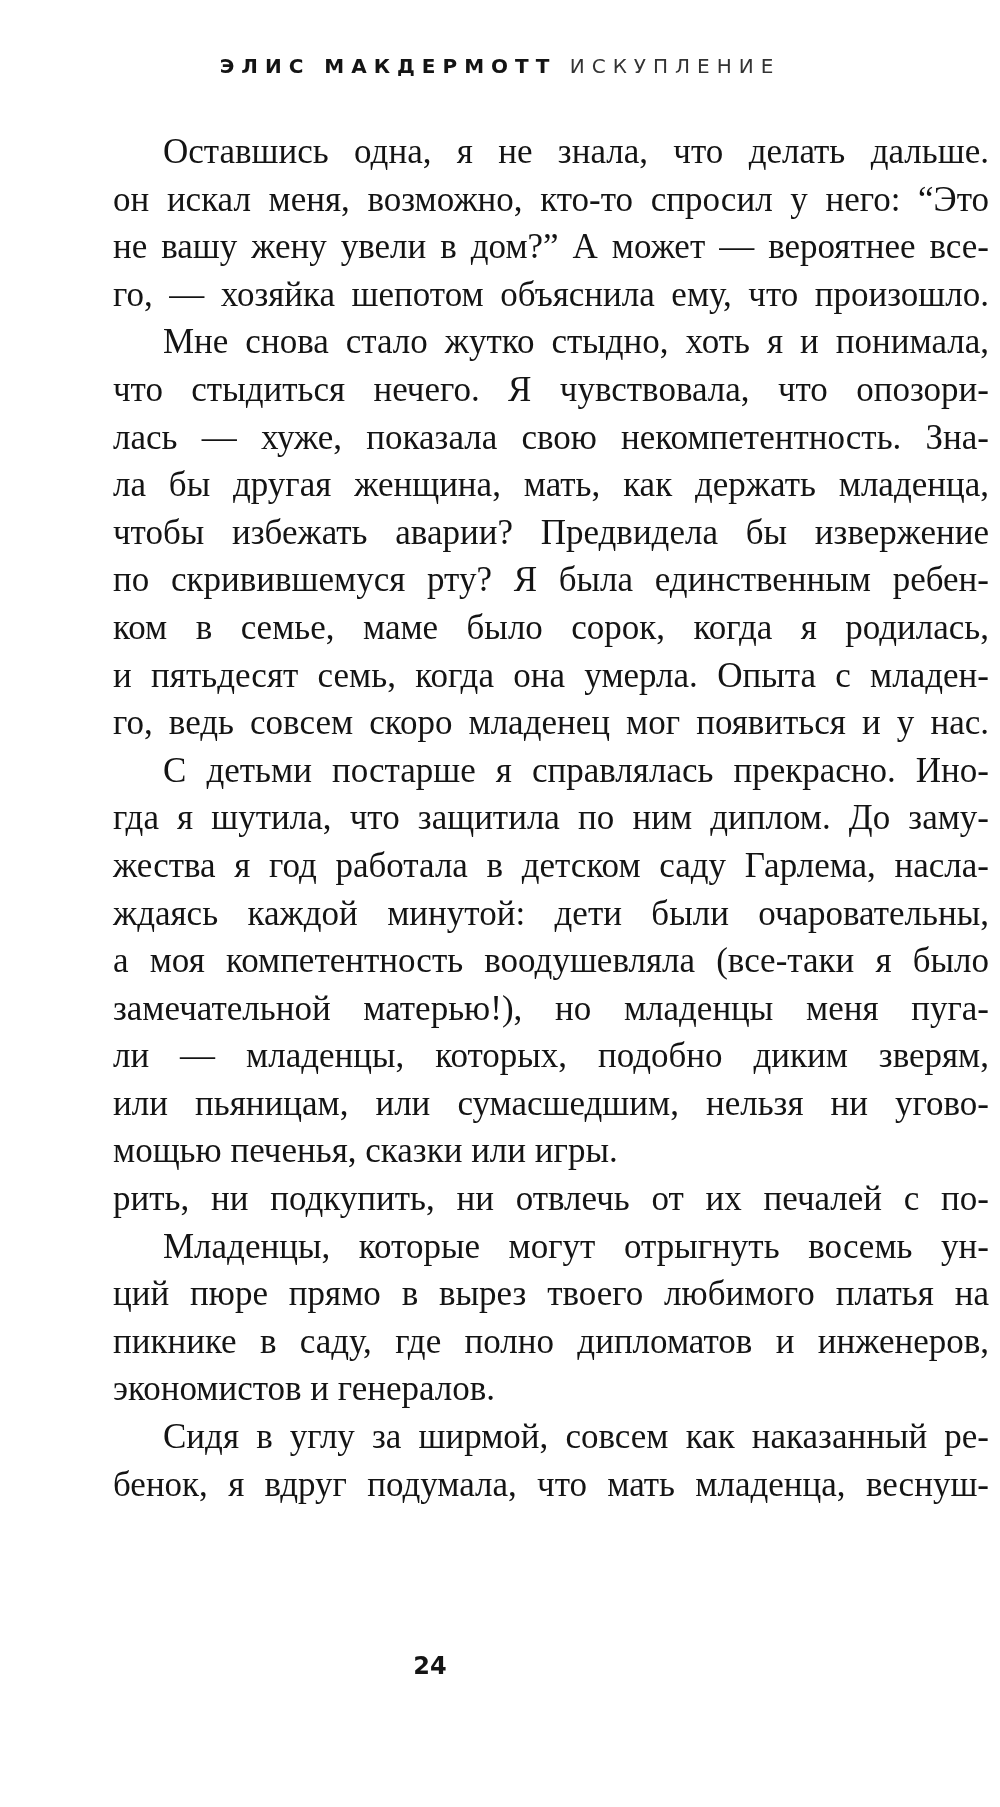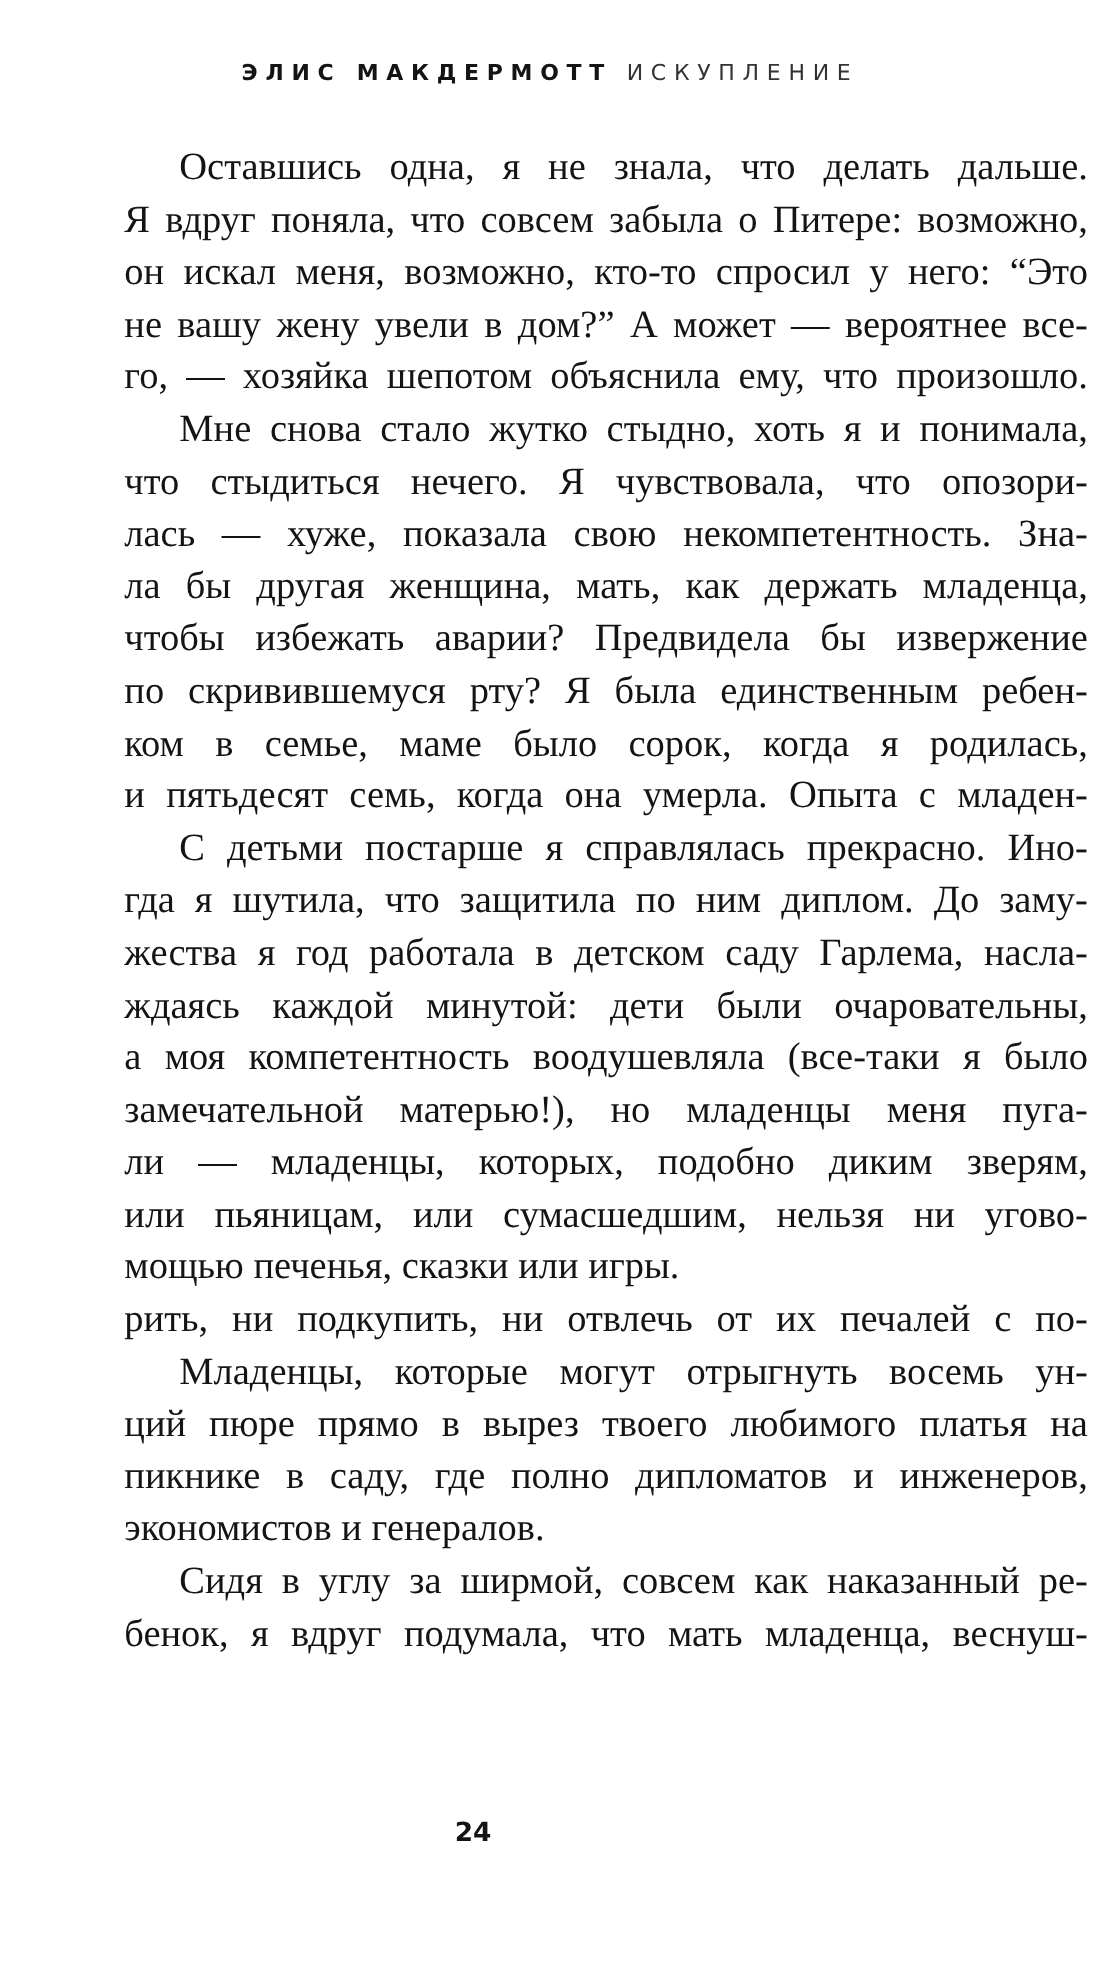--- a/index.html
+++ b/index.html
@@ -31,35 +31,35 @@
 
 <div class="header">
   <span class="author">ЭЛИС МАКДЕРМОТТ</span>
   <span class="title">ИСКУПЛЕНИЕ</span>
 </div>
 
 <div class="text">
 
   <div>
     <span class="line indent">Оставшись одна, я не знала, что делать дальше.</span>
-    <span class="line">Я вдруг поняла, что совсем забыла о Питере: возможно,</span>
     <span class="line">он искал меня, возможно, кто-то спросил у него: “Это</span>
     <span class="line">не вашу жену увели в дом?” А может — вероятнее все-</span>
     <span class="line">го, — хозяйка шепотом объяснила ему, что произошло.</span>
   </div>
 
   <div>
     <span class="line indent">Мне снова стало жутко стыдно, хоть я и понимала,</span>
     <span class="line">что стыдиться нечего. Я чувствовала, что опозори-</span>
     <span class="line">лась — хуже, показала свою некомпетентность. Зна-</span>
     <span class="line">ла бы другая женщина, мать, как держать младенца,</span>
     <span class="line">чтобы избежать аварии? Предвидела бы извержение</span>
     <span class="line">по скривившемуся рту? Я была единственным ребен-</span>
     <span class="line">ком в семье, маме было сорок, когда я родилась,</span>
     <span class="line">и пятьдесят семь, когда она умерла. Опыта с младен-</span>
+    <span class="line">го, ведь совсем скоро младенец мог появиться и у нас.</span>
   </div>
 
   <div>
     <span class="line indent">С детьми постарше я справлялась прекрасно. Ино-</span>
     <span class="line">гда я шутила, что защитила по ним диплом. До заму-</span>
     <span class="line">жества я год работала в детском саду Гарлема, насла-</span>
     <span class="line">ждаясь каждой минутой: дети были очаровательны,</span>
     <span class="line">а моя компетентность воодушевляла (все-таки я было</span>
     <span class="line">замечательной матерью!), но младенцы меня пуга-</span>
     <span class="line">ли — младенцы, которых, подобно диким зверям,</span>

